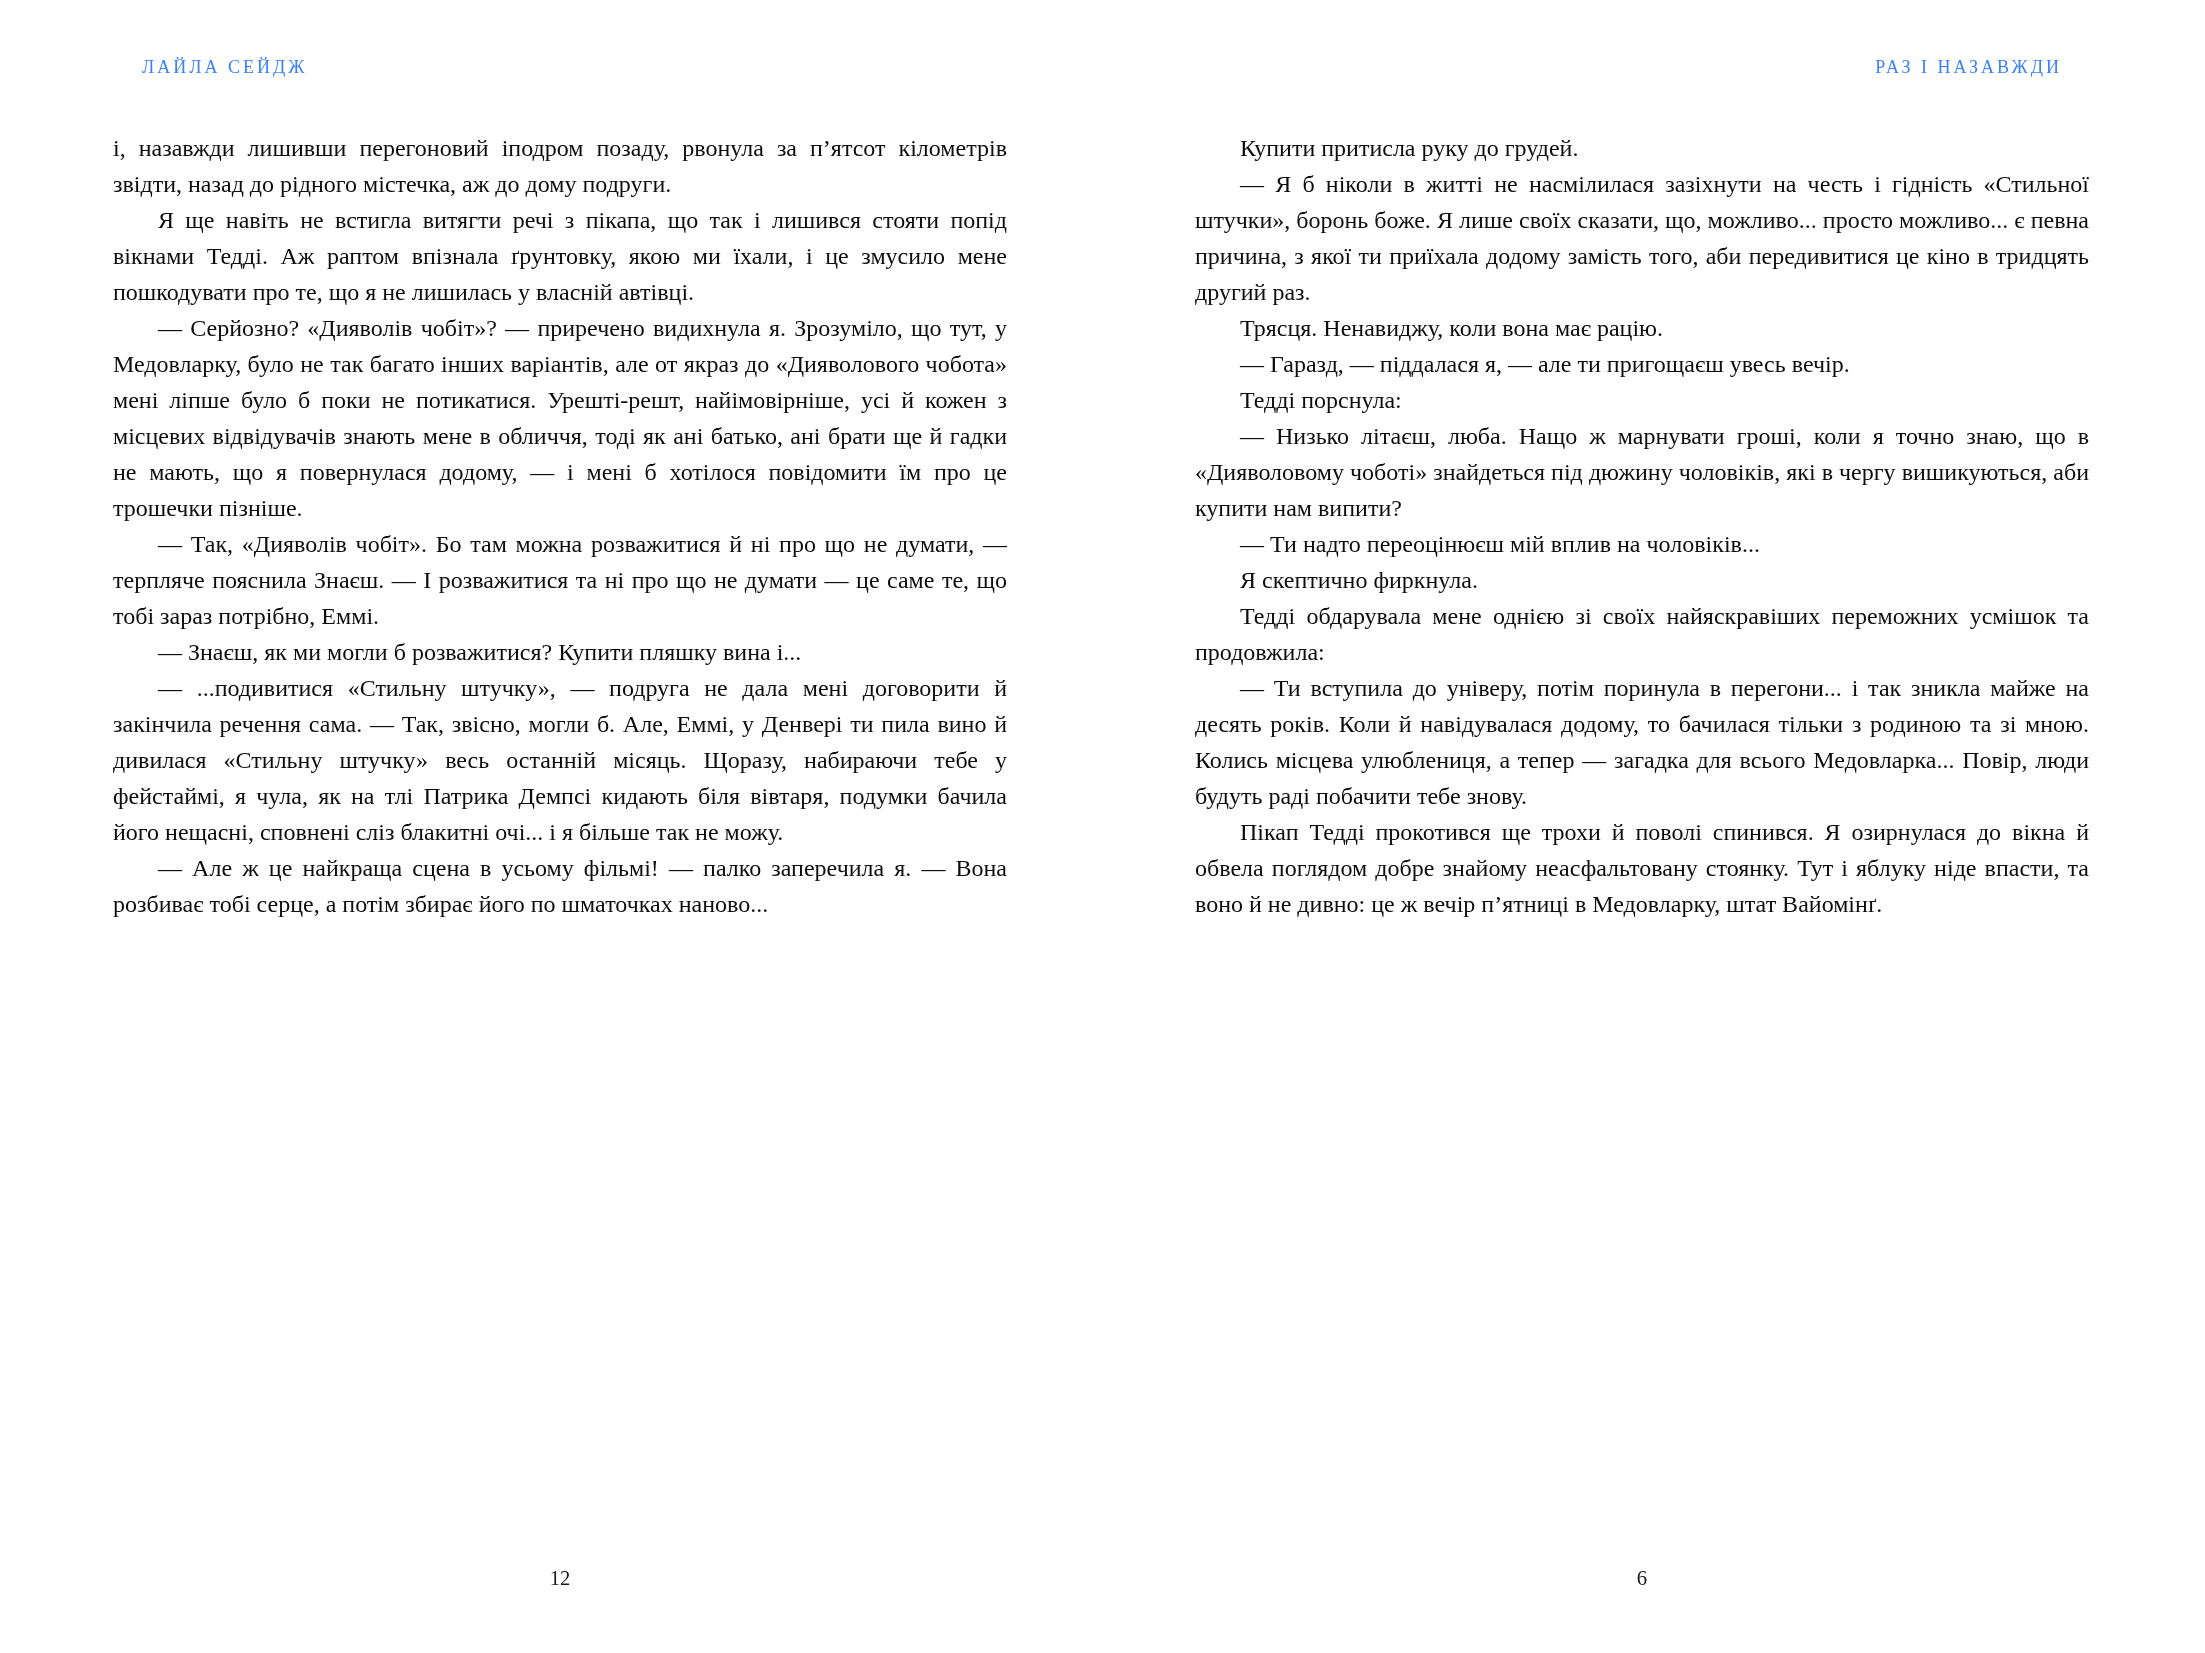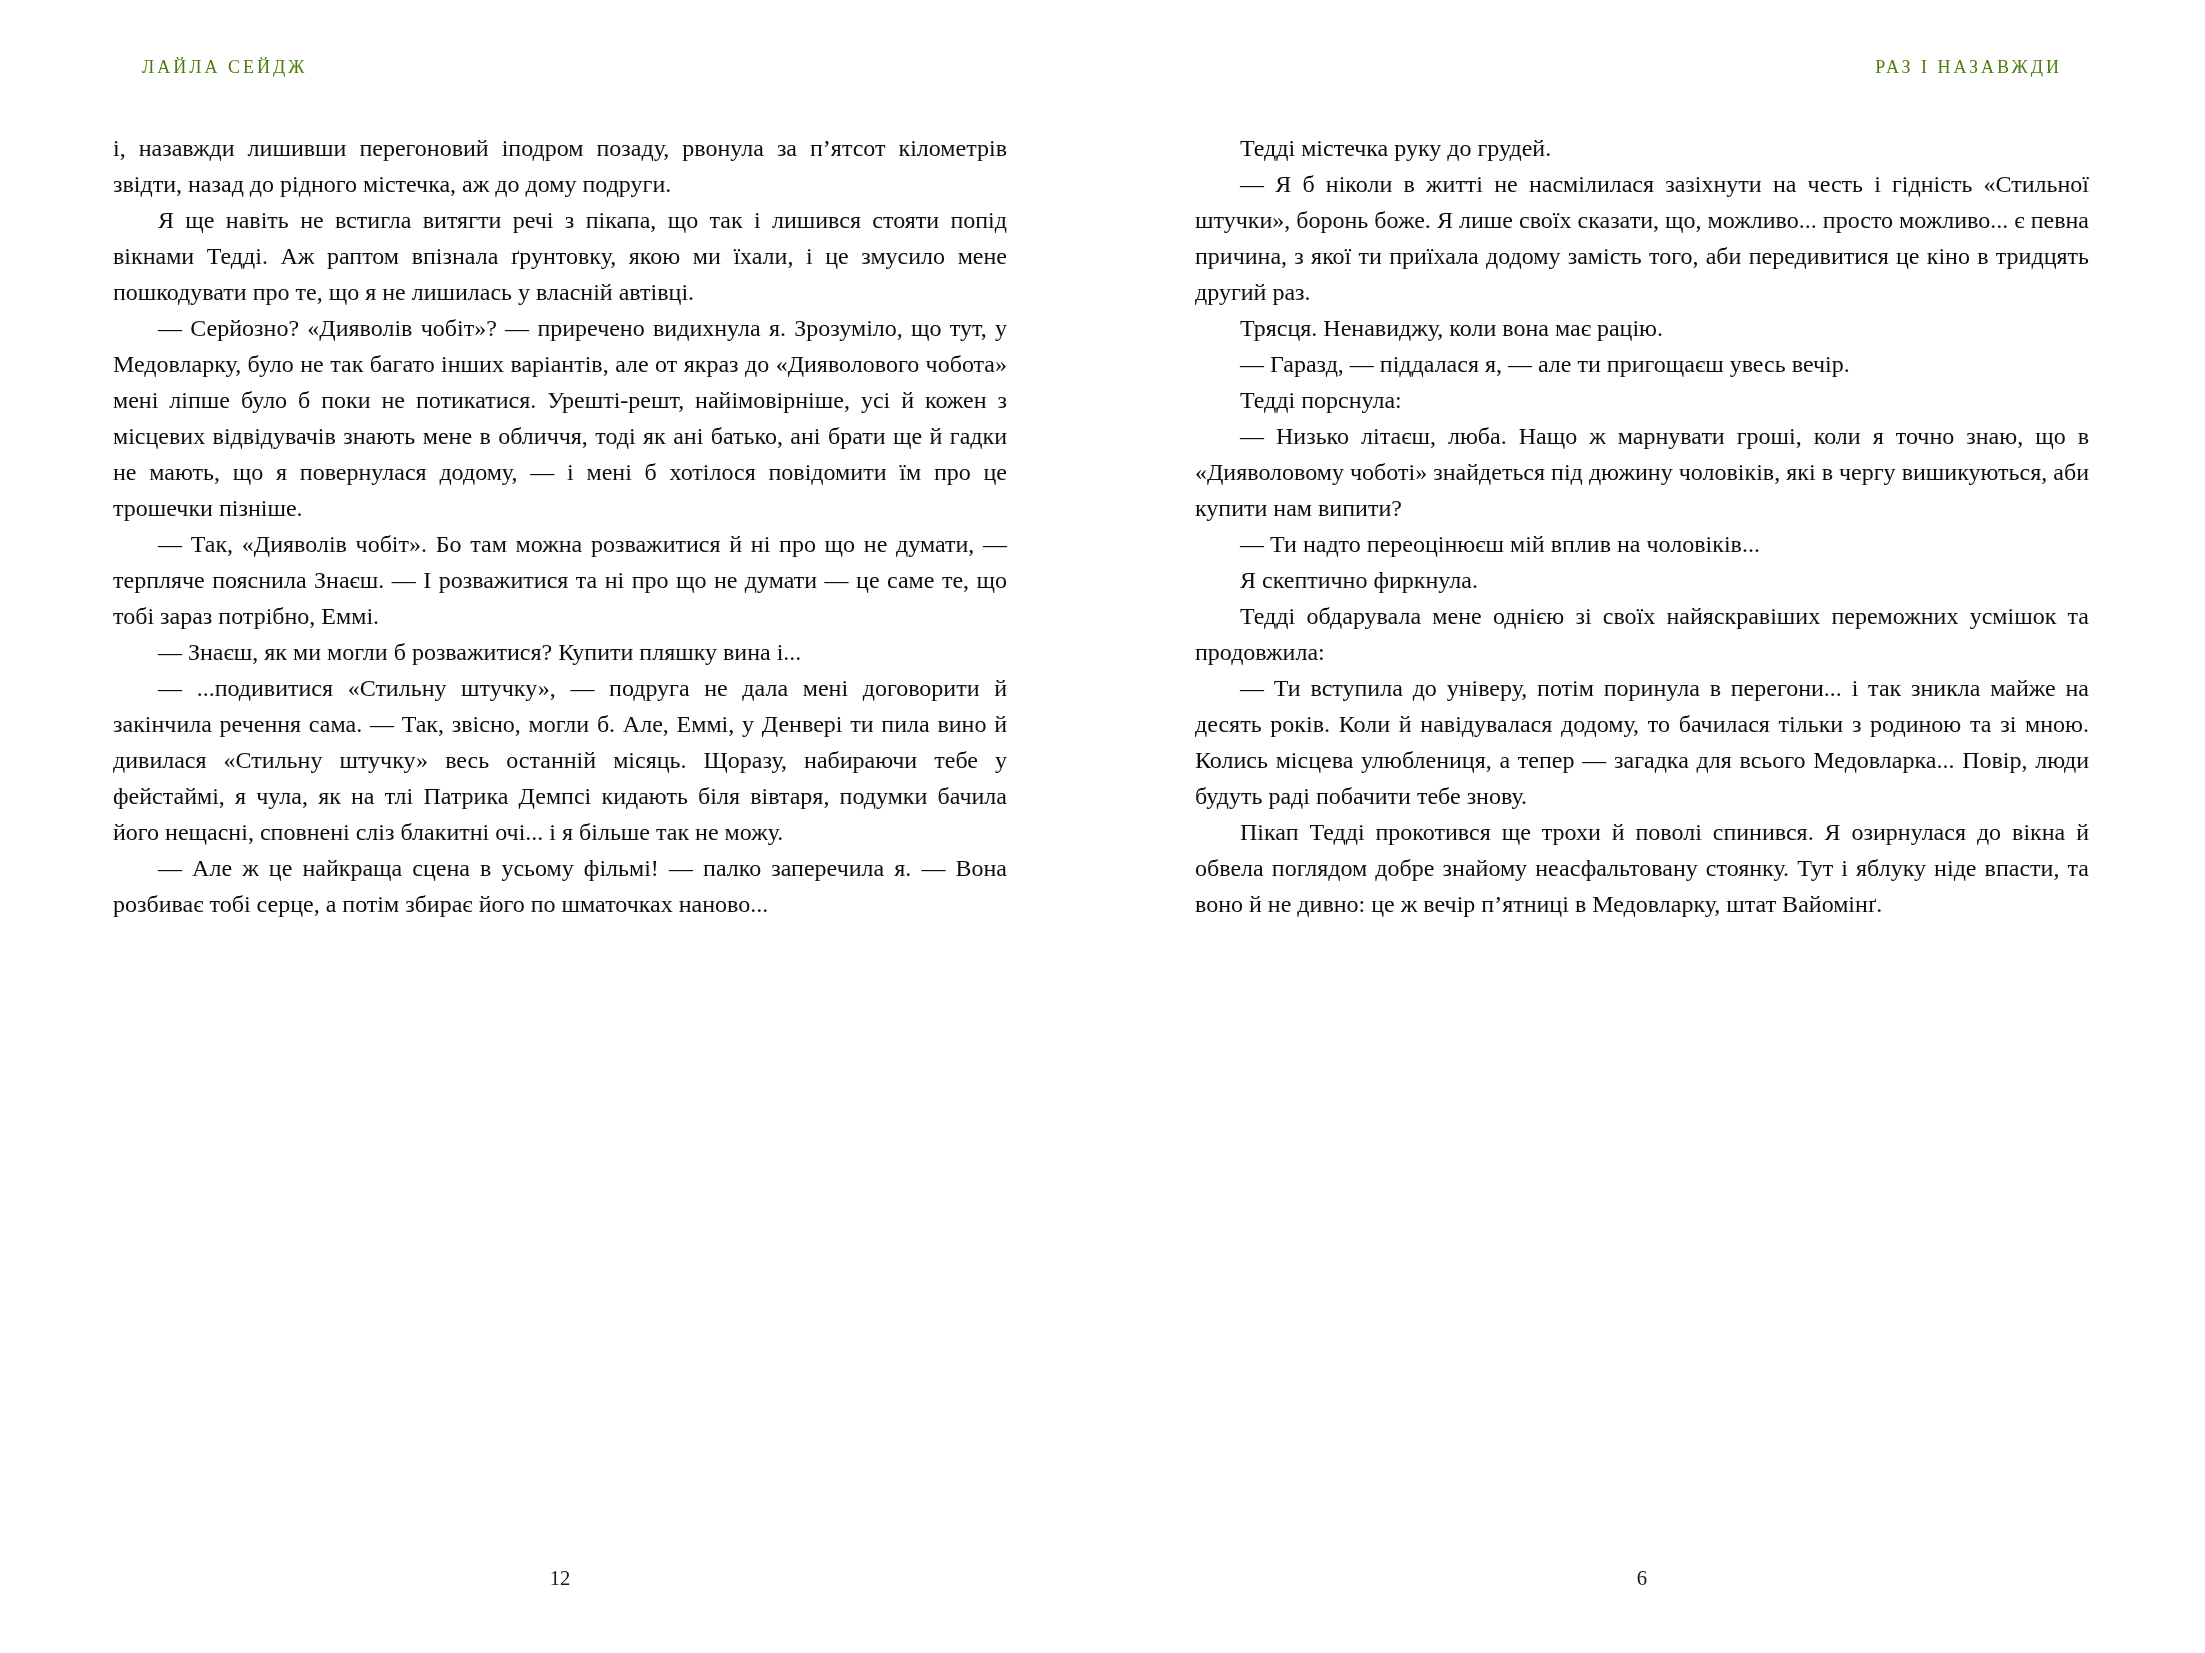--- a/index.html
+++ b/index.html
@@ -35,21 +35,21 @@
     padding: 57px 93px 0 113px;
   }
   .page-right {
     padding: 57px 113px 0 93px;
   }
 
   .running-head {
     font-size: 18px;
     letter-spacing: 3px;
     text-transform: uppercase;
-    color: #4d7c0f;
+    color: #3b82f6;
     font-family: "Liberation Serif", "DejaVu Serif", serif;
     margin: 0 0 52px 0;
     white-space: nowrap;
   }
   .running-head.left-head { text-align: left; padding-left: 29px; }
   .running-head.right-head { text-align: right; padding-right: 29px; }
 
   .textblock {
     width: 894px;
     font-size: 24px;
@@ -98,21 +98,21 @@
       <p>— Але ж це найкраща сцена в усьому фільмі! — палко заперечила я. — Вона розбиває тобі серце, а потім збирає його по шматочках наново...</p>
     </div>
 
     <div class="folio">12</div>
   </div>
 
   <div class="page page-right">
     <div class="running-head right-head">РАЗ І НАЗАВЖДИ</div>
 
     <div class="textblock">
-      <p>Тедді містечка руку до грудей.</p>
+      <p>Купити притисла руку до грудей.</p>
       <p>— Я б ніколи в житті не насмілилася зазіхнути на честь і гідність «Стильної штучки», боронь боже. Я лише своїх сказати, що, можливо... просто можливо... є певна причина, з якої ти приїхала додому замість того, аби передивитися це кіно в тридцять другий раз.</p>
       <p>Трясця. Ненавиджу, коли вона має рацію.</p>
       <p>— Гаразд, — піддалася я, — але ти пригощаєш увесь вечір.</p>
       <p>Тедді порснула:</p>
       <p>— Низько літаєш, люба. Нащо ж марнувати гроші, коли я точно знаю, що в «Дияволовому чоботі» знайдеться під дюжину чоловіків, які в чергу вишикуються, аби купити нам випити?</p>
       <p>— Ти надто переоцінюєш мій вплив на чоловіків...</p>
       <p>Я скептично фиркнула.</p>
       <p>Тедді обдарувала мене однією зі своїх найяскравіших переможних усмішок та продовжила:</p>
       <p>— Ти вступила до універу, потім поринула в перегони... і так зникла майже на десять років. Коли й навідувалася додому, то бачилася тільки з родиною та зі мною. Колись місцева улюблениця, а тепер — загадка для всього Медовларка... Повір, люди будуть раді побачити тебе знову.</p>
       <p>Пікап Тедді прокотився ще трохи й поволі спинився. Я озирнулася до вікна й обвела поглядом добре знайому неасфальтовану стоянку. Тут і яблуку ніде впасти, та воно й не дивно: це ж вечір п’ятниці в Медовларку, штат Вайомінґ.</p>

